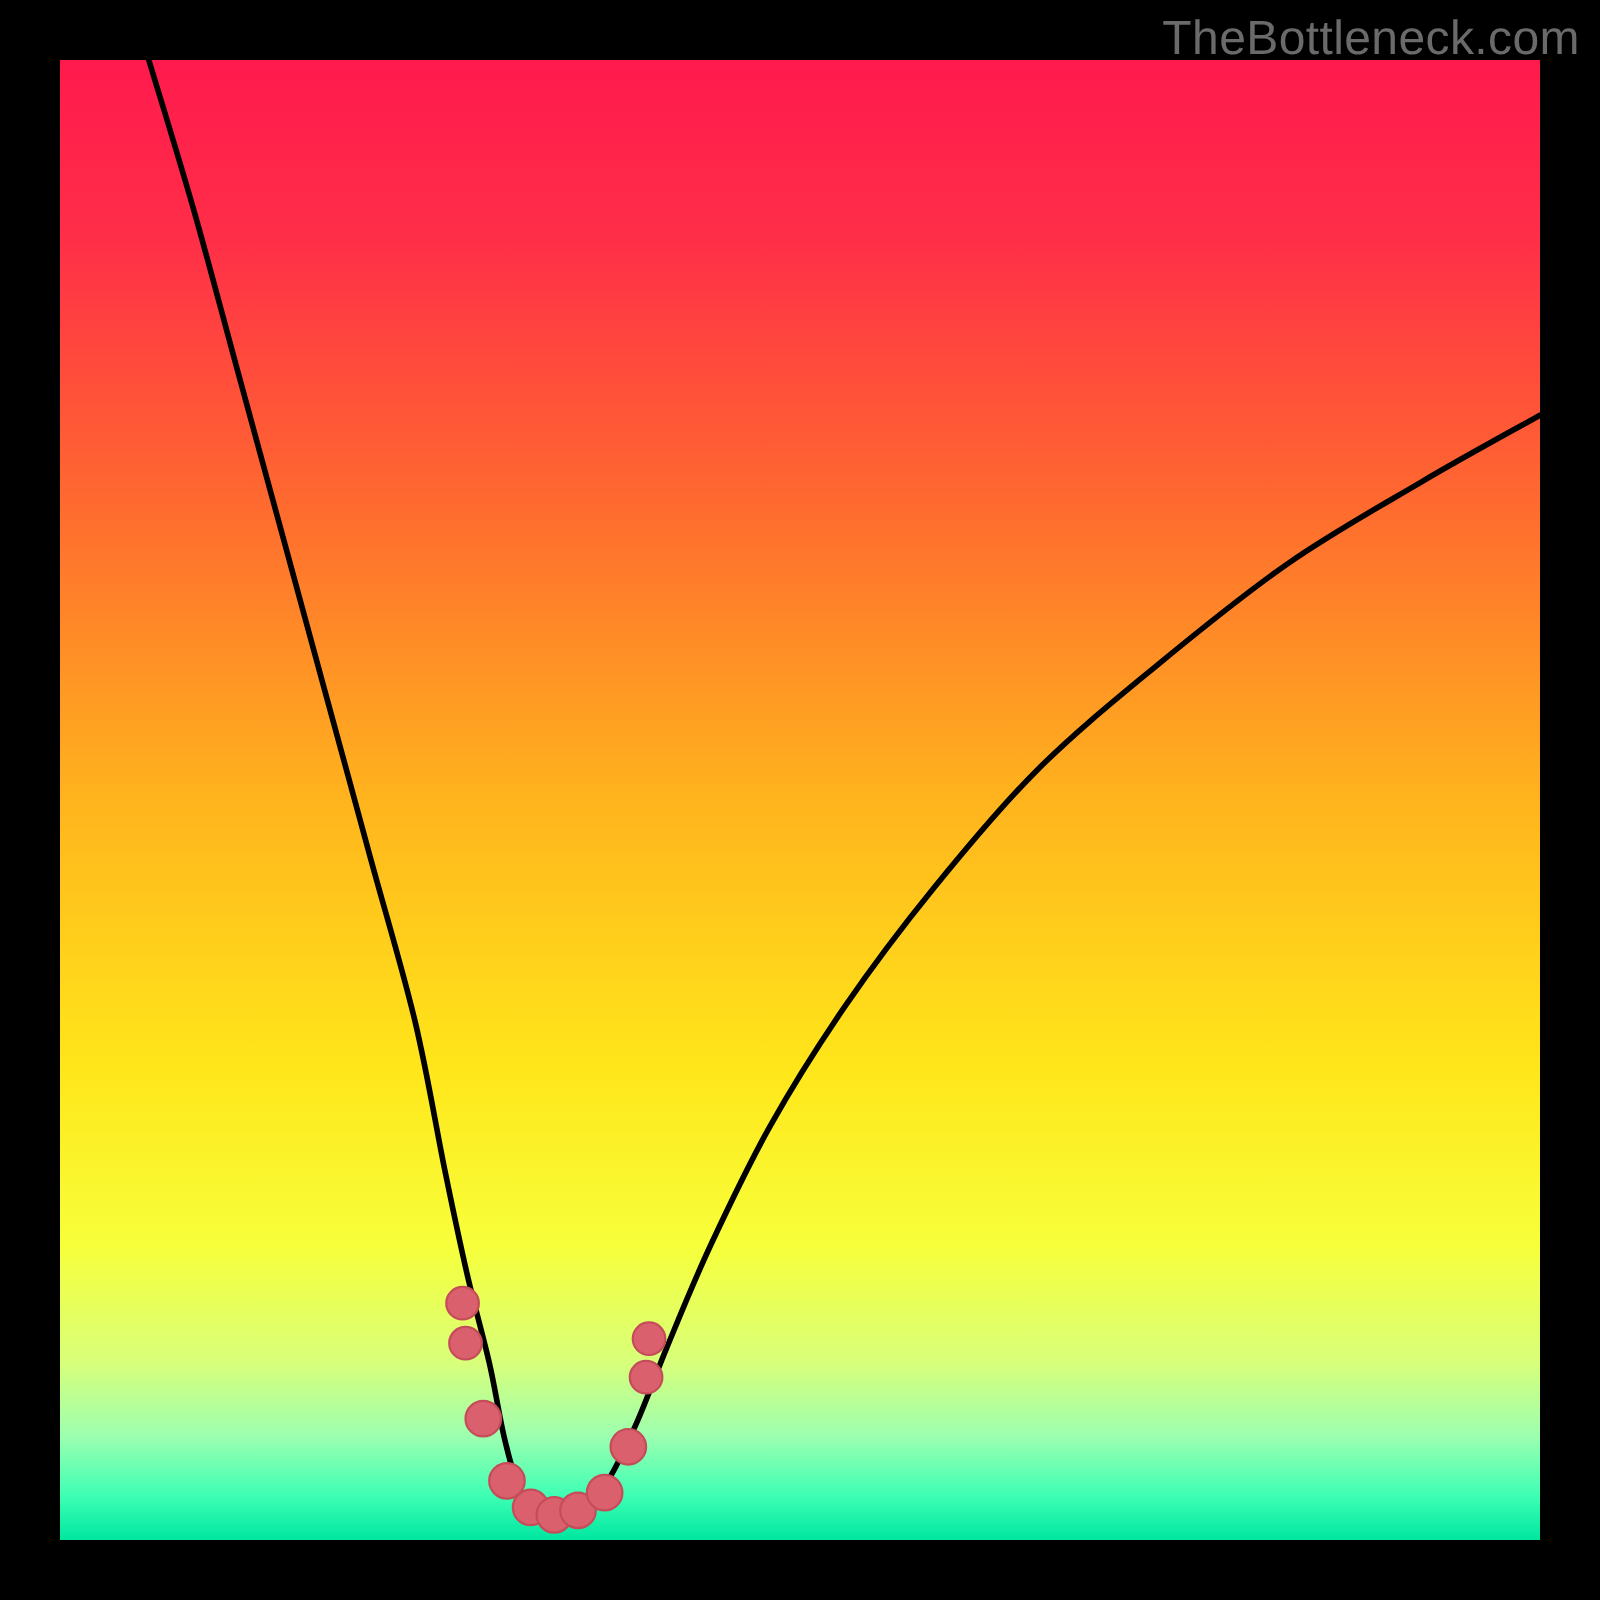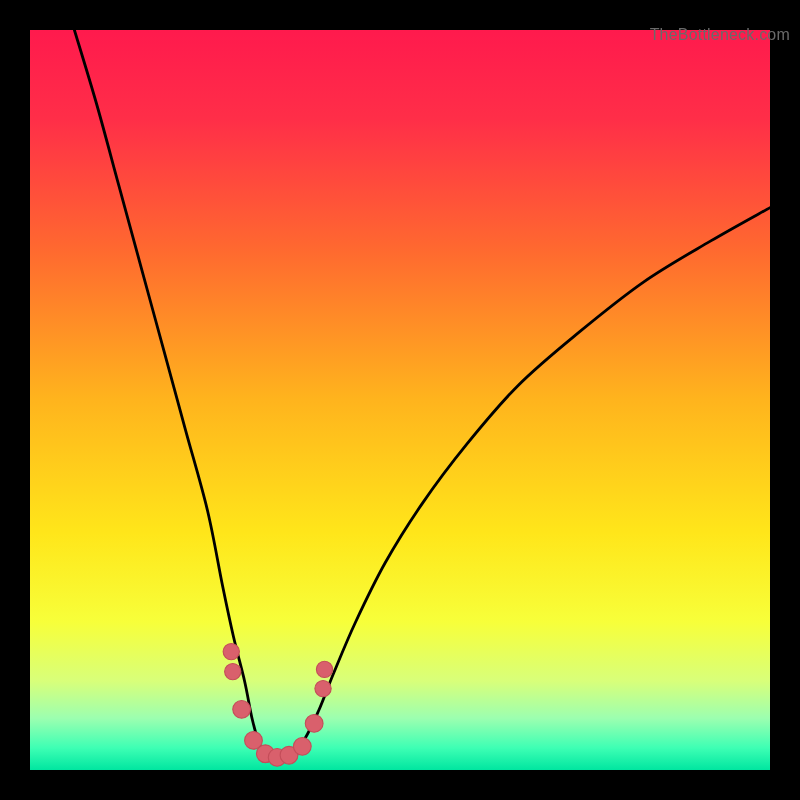--- a/index.html
+++ b/index.html
@@ -32,24 +32,23 @@
     left: 0;
     top: 0;
     width: 100%;
     height: 100%;
   }
   .watermark {
     position: absolute;
     top: 6px;
     right: 10px;
     color: #6a6a6a;
-    font-size: 16px;
+    font-size: 24px;
     font-weight: 500;
     letter-spacing: 0.2px;
-    margin-top: 20px;
   }
   svg.curve {
     position: absolute;
     left: 0;
     top: 0;
     width: 100%;
     height: 100%;
   }
 </style>
 </head>

